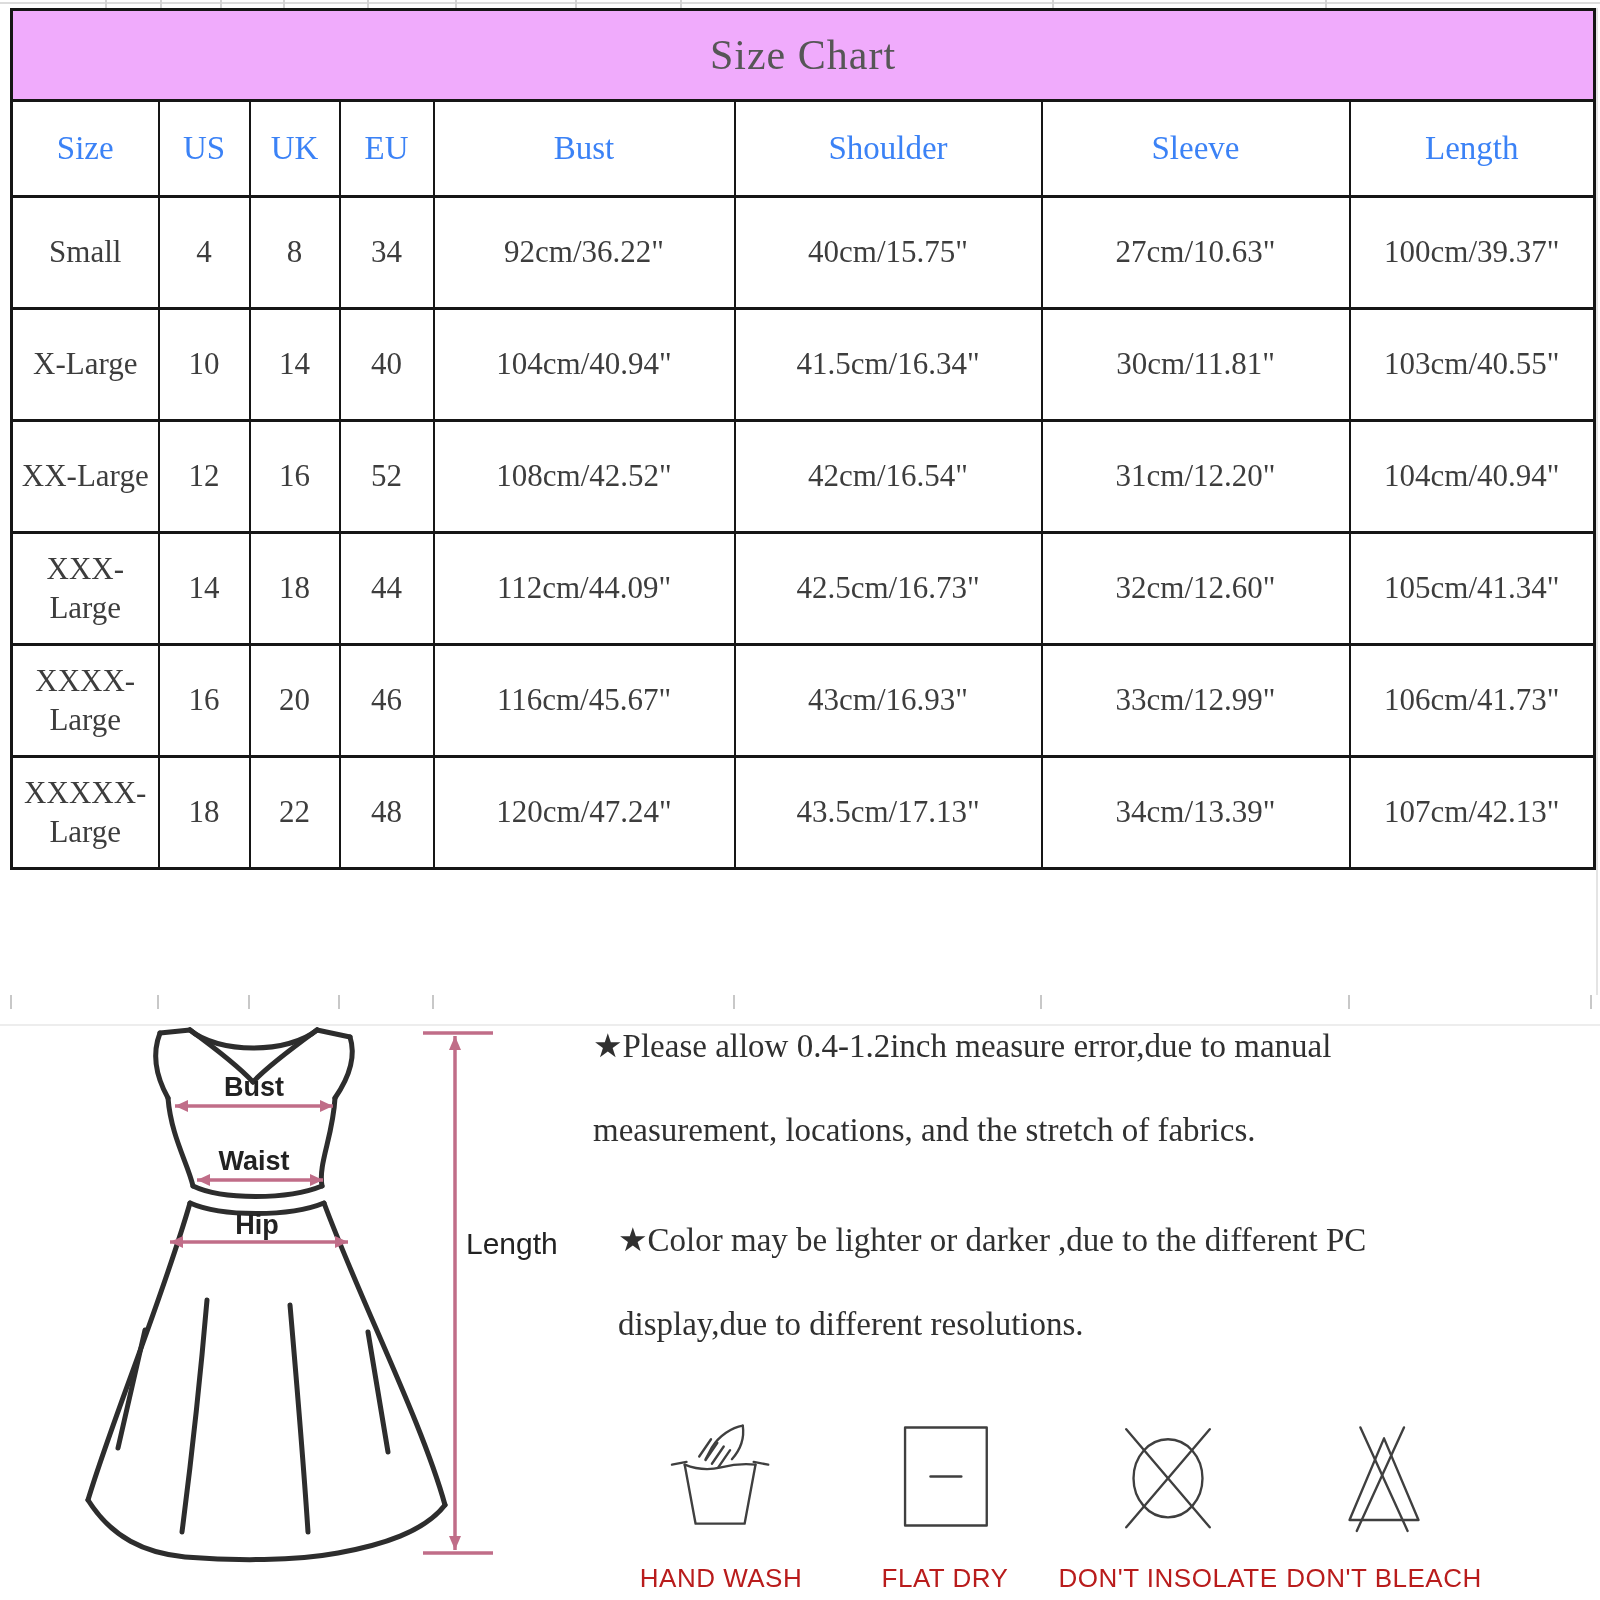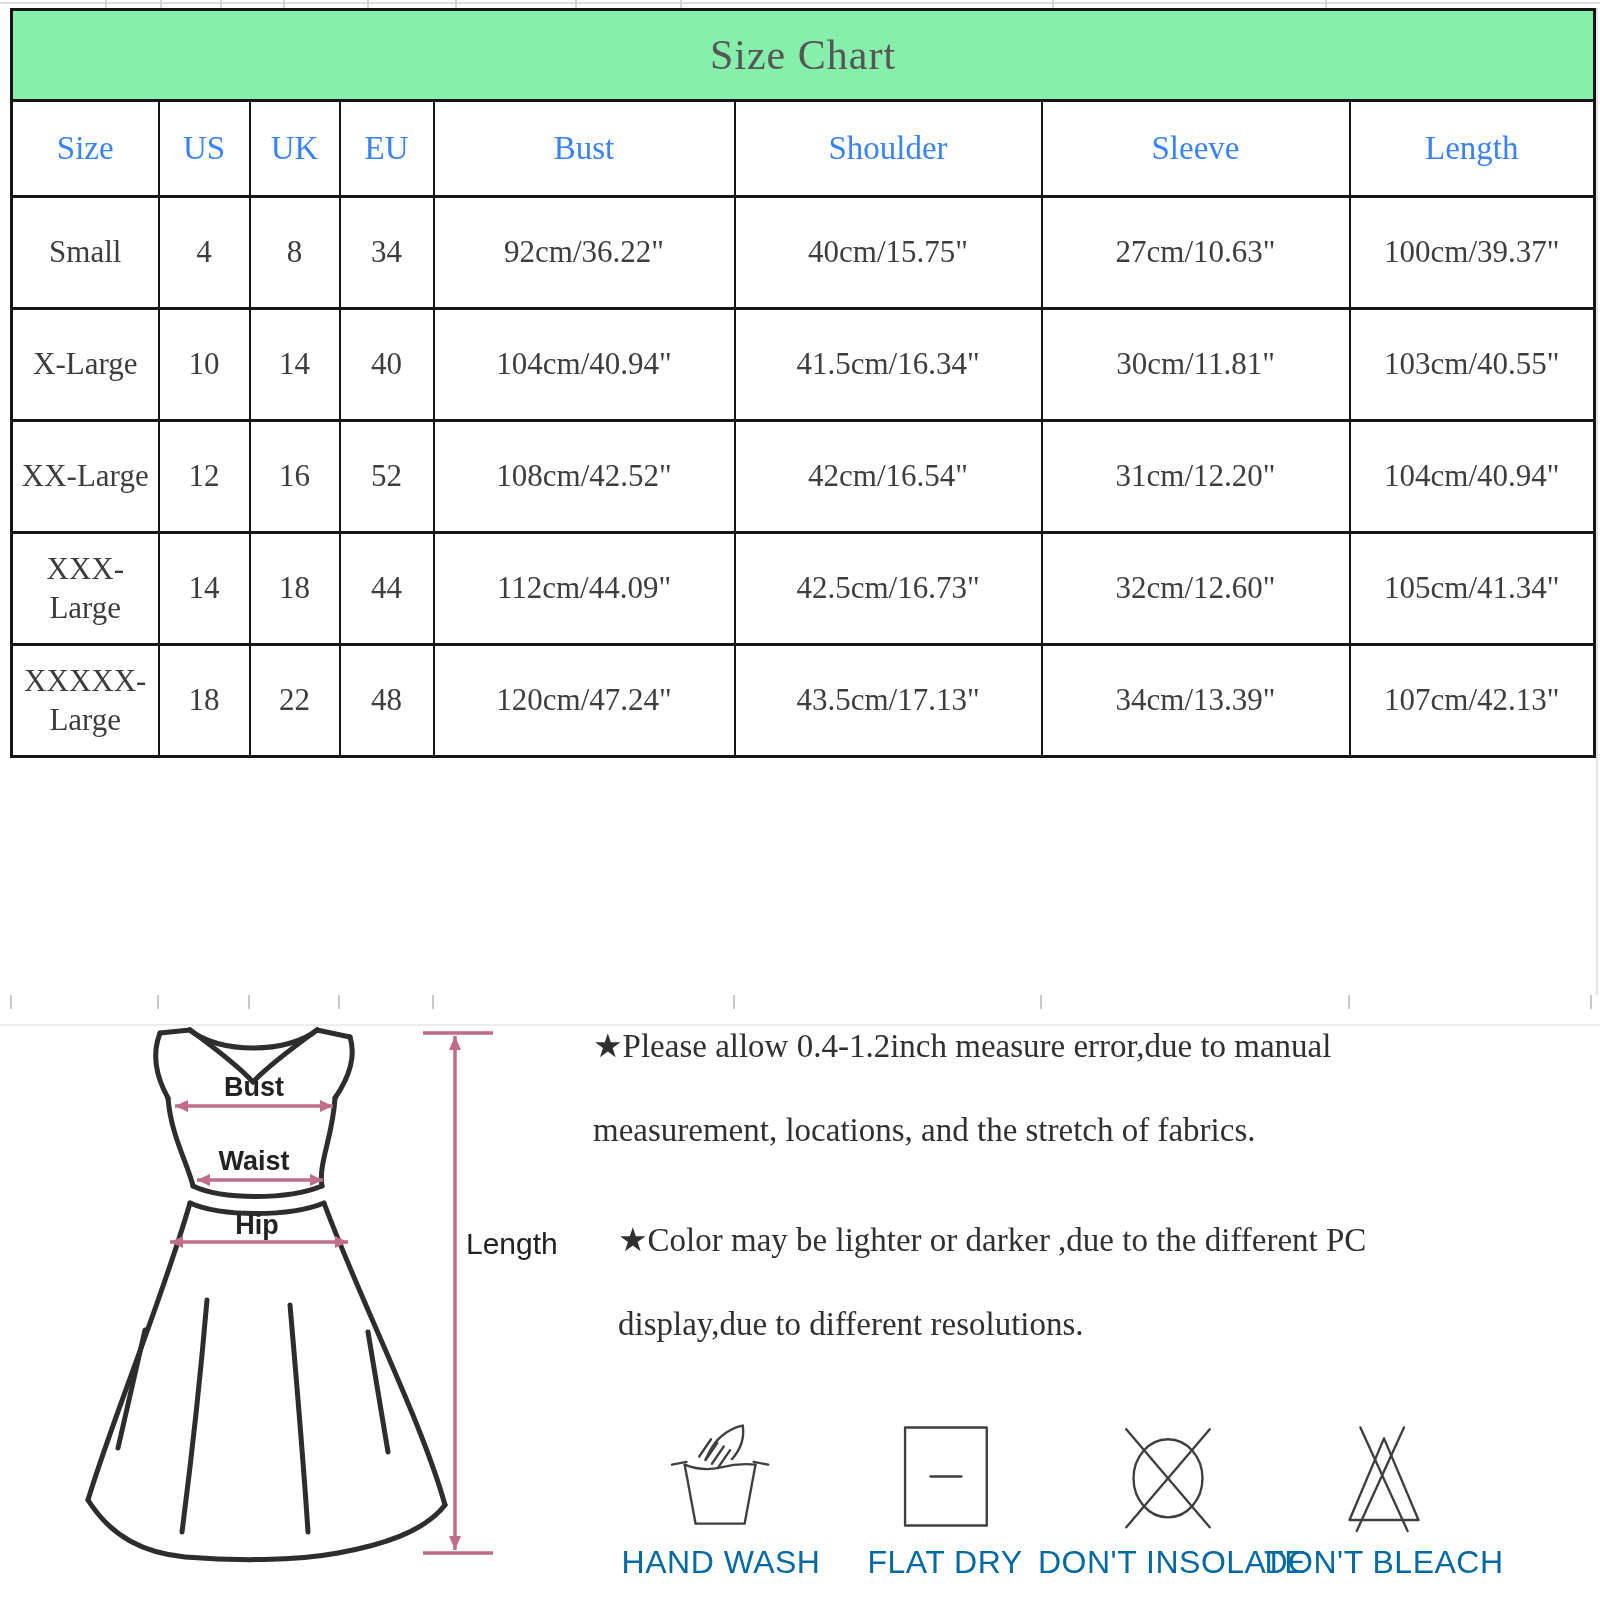--- a/index.html
+++ b/index.html
@@ -17,40 +17,40 @@
     border-collapse:collapse;table-layout:fixed;
     border:3px solid #161616;
   }
   table.size-chart th,table.size-chart td{
     border:2px solid #161616;border-top-width:3px;border-bottom-width:3px;
     text-align:center;vertical-align:middle;padding:0 4px;
     font-weight:normal;font-size:31px;color:#3d3d3d;line-height:1.25;
     overflow-wrap:break-word;
   }
   tr.title-row th{
-    height:88px;background:#86efac;font-size:42px;color:#565656;
+    height:88px;background:#f0abfc;font-size:42px;color:#565656;
     letter-spacing:1px;
   }
   tr.header-row th{height:93px;font-size:33px;color:#3b82f6;}
   tbody tr{height:112px;}
   
   .dress-svg{position:absolute;left:50px;top:1000px;}
   
   .notes{
     position:absolute;left:593px;top:1004px;width:918px;
     font-size:33px;line-height:84px;color:#303030;
   }
   .notes p{margin:0;}
   .notes p + p{margin-top:26px;margin-left:25px;}
   
   .care-item{position:absolute;top:1422px;width:260px;text-align:center;}
   .care-item svg{display:block;margin:0 auto;}
   .care-label{
-    margin-top:4px;font-family:"Liberation Sans","DejaVu Sans",sans-serif;
-    font-size:32px;color:#0369a1;letter-spacing:0.5px;white-space:nowrap;
+    margin-top:23px;font-family:"Liberation Sans","DejaVu Sans",sans-serif;
+    font-size:26px;color:#b91c1c;letter-spacing:0.5px;white-space:nowrap;
   }
   .svg-label{
     font-family:"Liberation Sans","DejaVu Sans",sans-serif;
     fill:#222222;
   }
 </style>
 </head>
 <body>
 
 <div>
@@ -129,20 +129,30 @@
           <td>XXX-Large</td>
           <td>14</td>
           <td>18</td>
           <td>44</td>
           <td>112cm/44.09"</td>
           <td>42.5cm/16.73"</td>
           <td>32cm/12.60"</td>
           <td>105cm/41.34"</td>
         </tr>
         <tr>
+          <td>XXXX-Large</td>
+          <td>16</td>
+          <td>20</td>
+          <td>46</td>
+          <td>116cm/45.67"</td>
+          <td>43cm/16.93"</td>
+          <td>33cm/12.99"</td>
+          <td>106cm/41.73"</td>
+        </tr>
+        <tr>
           <td>XXXXX-Large</td>
           <td>18</td>
           <td>22</td>
           <td>48</td>
           <td>120cm/47.24"</td>
           <td>43.5cm/17.13"</td>
           <td>34cm/13.39"</td>
           <td>107cm/42.13"</td>
         </tr>
       </tbody>

